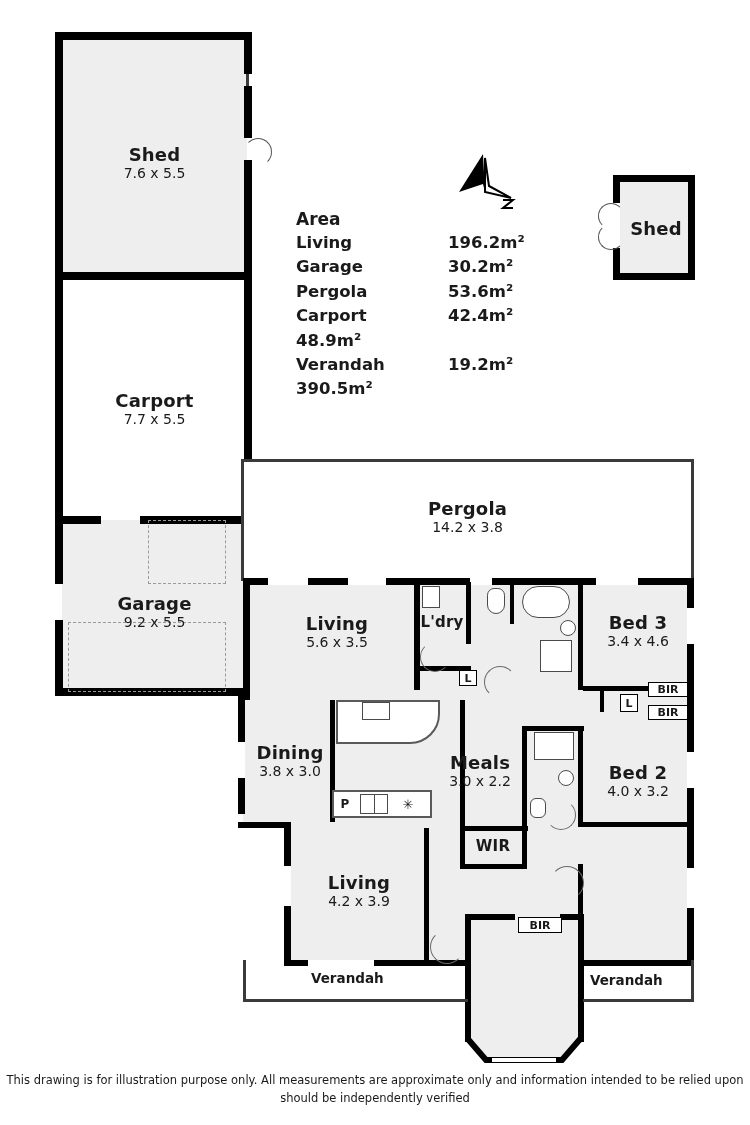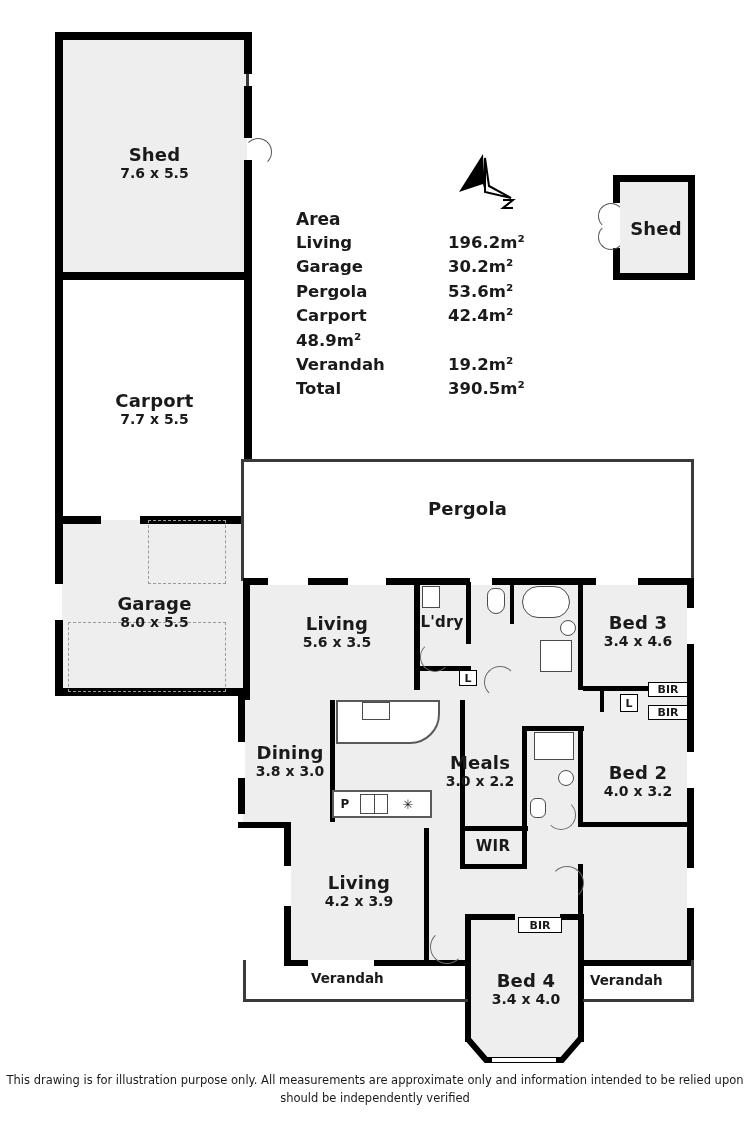--- a/index.html
+++ b/index.html
@@ -42,21 +42,21 @@
   }
   .label .nm {
     display: block;
     font-size: 18px;
     font-weight: 700;
     letter-spacing: .2px;
   }
   .label .dm {
     display: block;
     font-size: 14px;
-    font-weight: 700;
+    font-weight: 400;
   }
   .label.small .nm { font-size: 15px; }
   .label.tiny .nm { font-size: 12px; }
 
   
   #area-table {
     position: absolute;
     left: 296px;
     top: 209px;
     width: 240px;
@@ -183,29 +183,30 @@
   <div class="wall" style="left:140px; top:516px; width:112px; height:8px;"></div>
   <div class="wall" style="left:55px; top:516px; width:8px; height:68px;"></div>
   <div class="wall" style="left:55px; top:620px; width:8px; height:75px;"></div>
   <div class="wall" style="left:244px; top:516px; width:8px; height:179px;"></div>
   <div class="wall" style="left:55px; top:688px; width:197px; height:8px;"></div>
   <div class="dashed" style="left:148px; top:520px; width:78px; height:64px;"></div>
   <div class="dashed" style="left:68px; top:622px; width:158px; height:70px;"></div>
   <div class="door-arc" style="left:246px; top:662px; width:30px; height:30px; border-color:#555; border-left-color:transparent; border-top-color:transparent;"></div>
   <div class="label" style="left:72px; top:593px; width:165px;">
     <span class="nm">Garage</span>
-    <span class="dm">8.0 x 5.5</span>
+    <span class="dm">9.2 x 5.5</span>
   </div>
 
   <div class="room" style="left:243px; top:459px; width:451px; height:122px; background:#ffffff;"></div>
   <div class="thinwall" style="left:241px; top:459px; width:453px; height:3px;"></div>
   <div class="thinwall" style="left:241px; top:459px; width:3px; height:122px;"></div>
   <div class="thinwall" style="left:691px; top:459px; width:3px; height:122px;"></div>
   <div class="label" style="left:360px; top:498px; width:215px;">
     <span class="nm">Pergola</span>
+    <span class="dm">14.2 x 3.8</span>
   </div>
 
   <div class="room" style="left:243px; top:582px; width:450px; height:118px;"></div>
   <div class="room" style="left:243px; top:698px; width:450px; height:130px;"></div>
   <div class="room" style="left:288px; top:826px; width:405px; height:140px;"></div>
 
   <div class="room" style="left:243px; top:962px; width:450px; height:40px; background:#ffffff;"></div>
   <div class="room" style="left:243px; top:826px; width:46px; height:140px; background:#ffffff;"></div>
 
   <div class="wall" style="left:243px; top:578px; width:451px; height:7px;"></div>
@@ -326,24 +327,20 @@
   <div class="door-arc" style="left:550px; top:866px; width:32px; height:32px; border-color:#6b6b6b; border-left-color:transparent; border-bottom-color:transparent;"></div>
 
   <div class="room" style="left:470px; top:918px; width:110px; height:124px;"></div>
   <div class="wall" style="left:465px; top:914px; width:6px; height:128px;"></div>
   <div class="wall" style="left:578px; top:914px; width:6px; height:128px;"></div>
   <div class="wall" style="left:465px; top:914px; width:50px; height:6px;"></div>
   <div class="wall" style="left:560px; top:914px; width:24px; height:6px;"></div>
   <div class="boxlabel" style="left:518px; top:917px; width:44px; height:16px;">
       <span>BIR</span>
     </div>
-  <div class="label" style="left:475px; top:970px; width:102px;">
-    <span class="nm">Bed 4</span>
-    <span class="dm">3.4 x 4.0</span>
-  </div>
 
   <svg style="position:absolute; left:462px; top:1034px; width:126px; height:34px;" viewBox="0 0 126 34">
     <polyline points="5,4 24,26 100,26 119,4" fill="#eeeeee" stroke="#000000" stroke-width="6"></polyline>
     <polyline points="30,26 94,26" fill="none" stroke="#ffffff" stroke-width="4"></polyline>
   </svg>
 
   <div class="plainlabel" style="left:311px; top:970px;">
     <span>Verandah</span>
   </div>
   <div class="plainlabel" style="left:590px; top:972px;">
@@ -373,21 +370,20 @@
       <span class="v">42.4m²</span>
     </div>
     <div class="row">
       <span class="v">48.9m²</span>
     </div>
     <div class="row">
       <span class="k">Verandah</span>
       <span class="v">19.2m²</span>
     </div>
     <div class="row">
-      <span class="k">Total</span>
       <span class="v">390.5m²</span>
     </div>
   </div>
 
   <svg id="north" viewBox="0 0 70 58">
     <polygon points="28,2 4,40 28,32 30,40" fill="#000000"></polygon>
     <polygon points="30,6 34,34 56,46 30,40" fill="#ffffff" stroke="#000000" stroke-width="2"></polygon>
     <polyline points="48,48 58,48 48,56 58,56" fill="none" stroke="#000000" stroke-width="2"></polyline>
   </svg>
 

